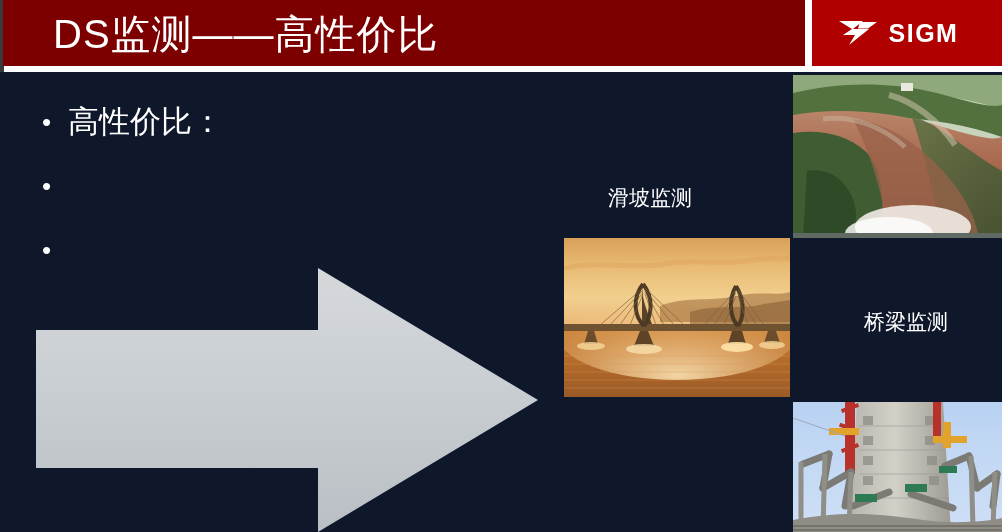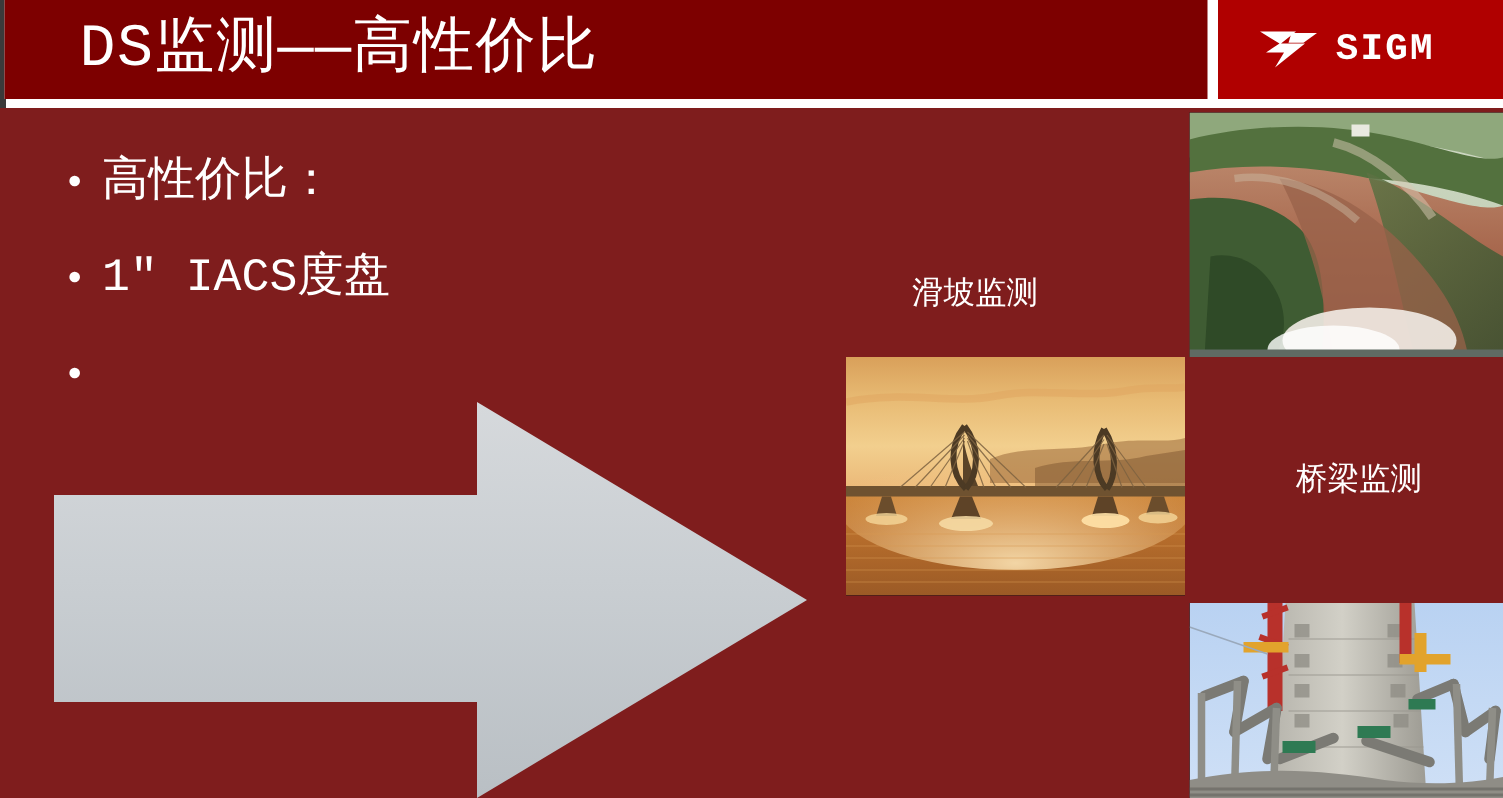--- a/index.html
+++ b/index.html
@@ -4,21 +4,21 @@
 <style>
   * { margin:0; padding:0; box-sizing:border-box; }
   html,body { background:#000; }
   body {
     width:1002px; height:532px;
     font-family:"Liberation Sans","DejaVu Sans",sans-serif;
     overflow:hidden; position:relative;
   }
 
   
-  #slide { position:absolute; inset:0; background:#7f1d1d; overflow:hidden;font-family:Liberation Mono, monospace; }
+  #slide { position:absolute; inset:0; background:#0f172a; overflow:hidden; }
 
   
   .header { position:absolute; left:0; top:0; width:1002px; height:72px; background:#fff; }
   .header-band {
     position:absolute; left:3px; top:0; width:802px; height:66px;
     background:#7d0000;
   }
   .header-edge-left {
     position:absolute; left:0; top:0; width:3px; height:72px; background:#3a3a3a;
   }
@@ -103,21 +103,20 @@
     <div class="header-rule-shadow"></div>
   </div>
 
   <div class="bullets">
     <div class="bullet-row">
       <span class="bullet-dot">•</span>
       <span class="bullet-text">高性价比：</span>
     </div>
     <div class="bullet-row">
       <span class="bullet-dot">•</span>
-      <span class="bullet-text">1″ IACS度盘</span>
     </div>
     <div class="bullet-row">
       <span class="bullet-dot">•</span>
     </div>
   </div>
 
   <div class="arrow-wrap">
     <svg class="arrow-svg" width="560" height="264" viewBox="0 0 560 264">
       <defs>
         <linearGradient id="arrGrad" x1="0" y1="0" x2="0" y2="1">

